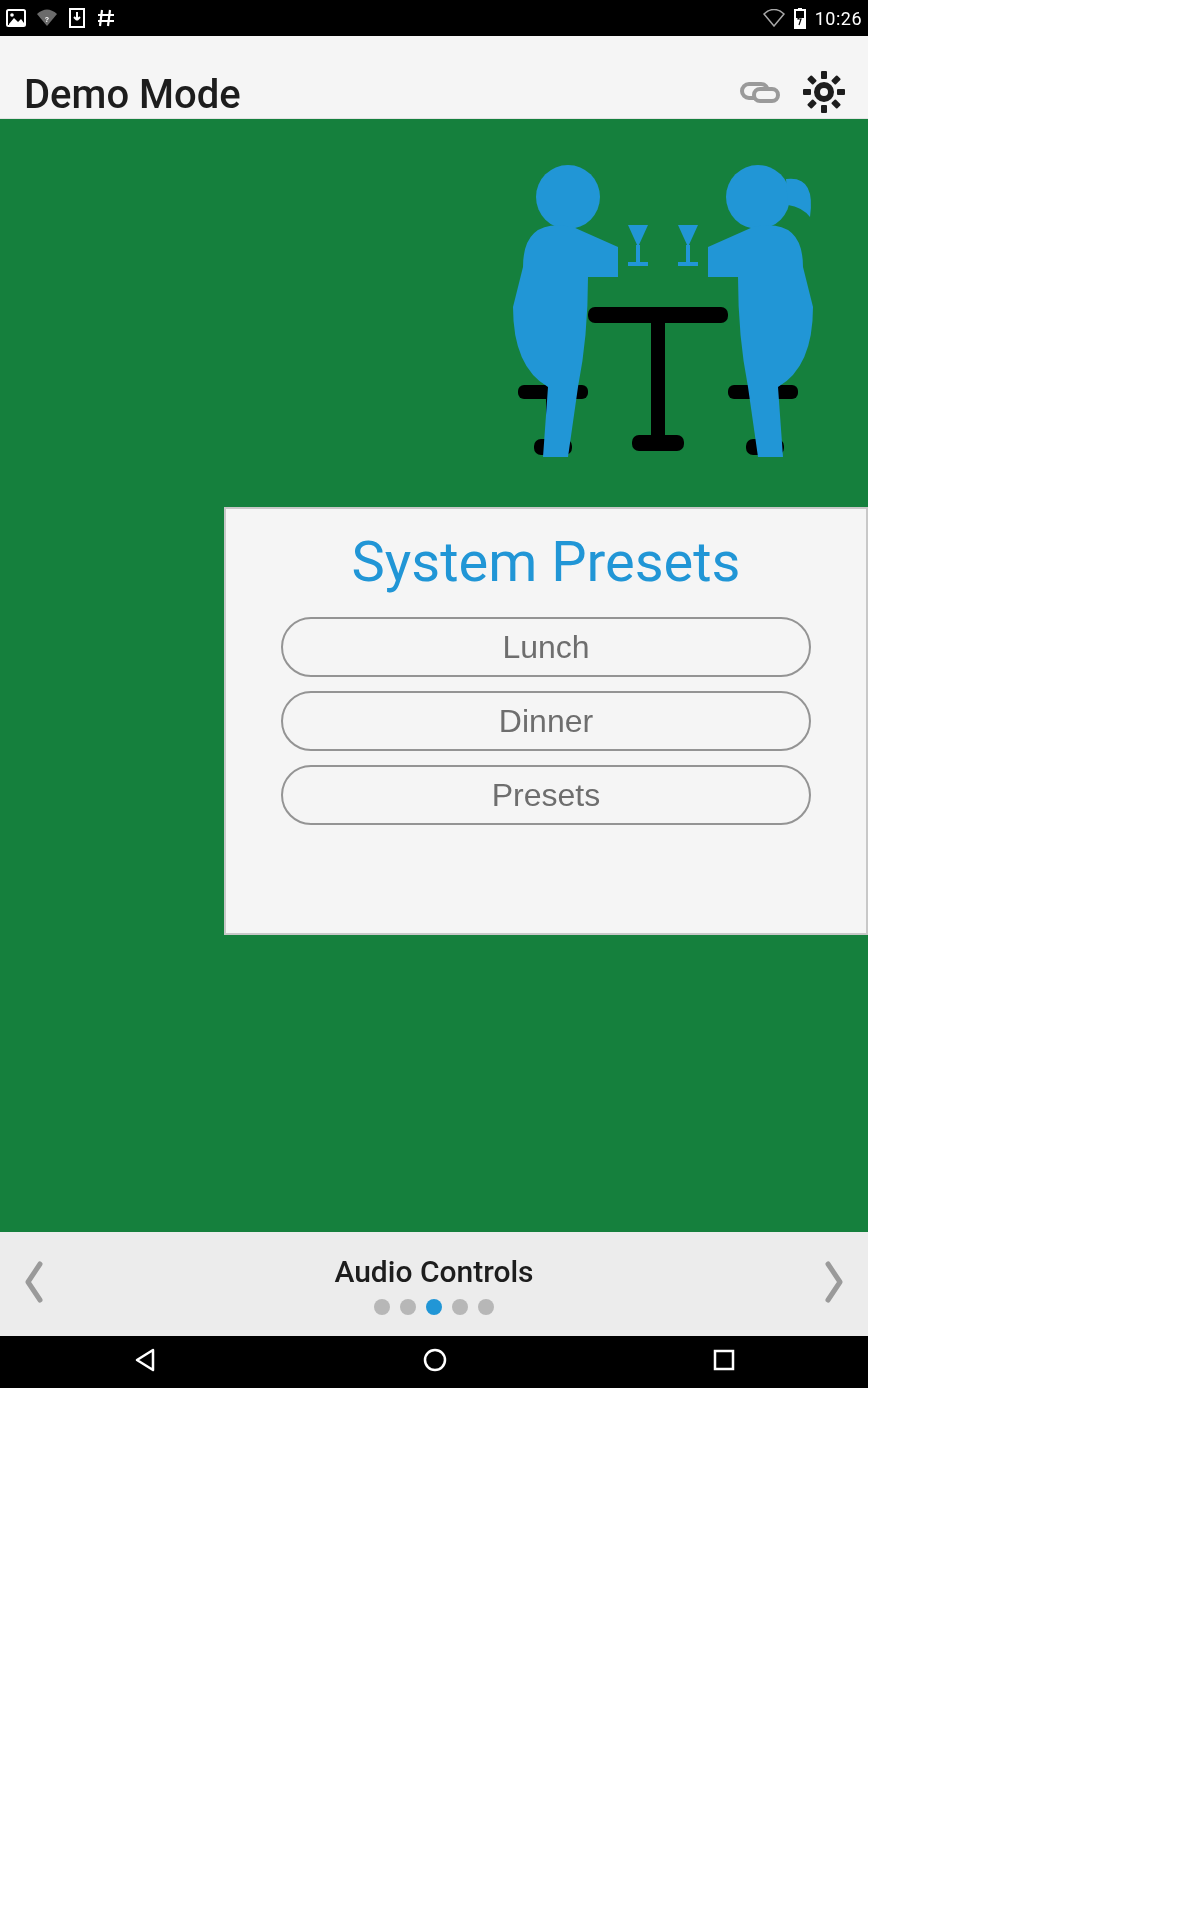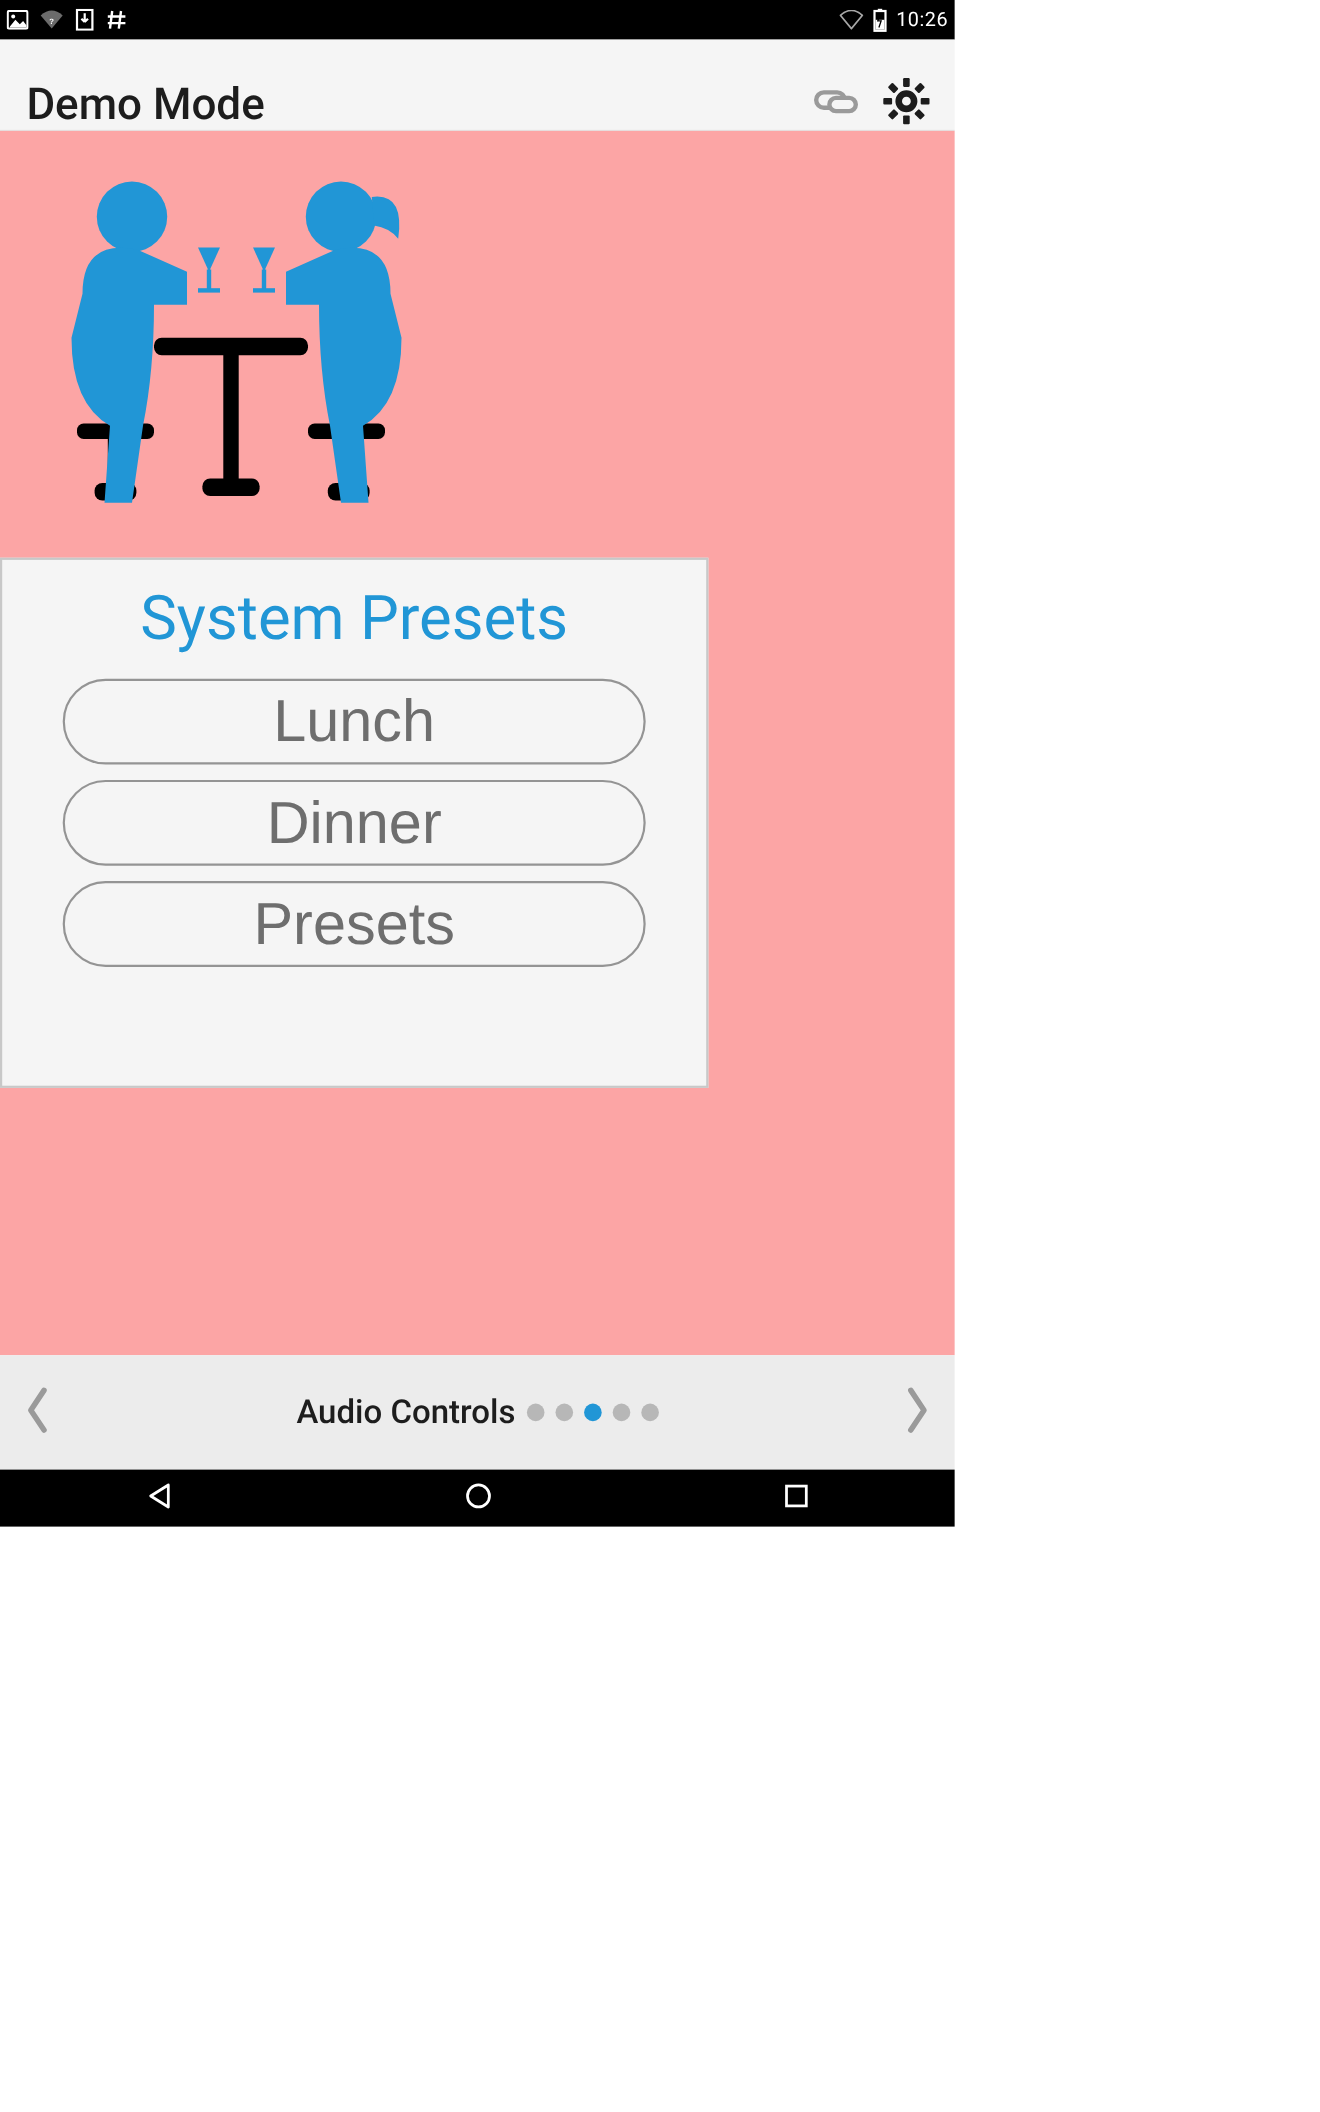--- a/index.html
+++ b/index.html
@@ -46,24 +46,24 @@
   .app-title {
     color:#1d1d1d;
     font-size: 40px;
     font-weight: 500;
   }
   .app-bar-actions { margin-left:auto; display:flex; align-items:center; gap:22px; }
 
   
   .content {
     flex:1;
-    background:#fca5a5;
+    background:#15803d;
     display:flex;
     flex-direction:column;
-    align-items:flex-start;
+    align-items:flex-end;
   }
   .hero {
     margin-top: 28px;
     width: 420px;
     height: 340px;
     display:flex;
     align-items:center;
     justify-content:center;
   }
 
@@ -79,42 +79,42 @@
   .card-title {
     color:#2196d6;
     font-size: 56px;
     font-weight:400;
     text-align:center;
     margin: 6px 0 22px 0;
   }
   .pill-btn {
     display:block;
     width: 530px;
-    height: 78px;
+    height: 60px;
     margin: 0 auto 14px auto;
     border: 2.5px solid #949494;
     border-radius: 40px;
     background: transparent;
     color:#6e6e6e;
-    font-size: 54px;
+    font-size: 32px;
     font-weight:400;
     line-height:1;
   }
   .gap { height: 64px; }
 
   
   .pager {
     background:#ececec;
     height: 104px;
     display:flex;
     align-items:center;
     justify-content:space-between;
     padding: 0 20px;
   }
-  .pager-mid { display:flex; flex-direction:row; align-items:center; gap:10px; }
+  .pager-mid { display:flex; flex-direction:column; align-items:center; gap:10px; }
   .pager-label {
     color:#1d1d1d;
     font-size: 30px;
     font-weight:500;
   }
   .dots { display:flex; gap:10px; }
   .dot { width:16px; height:16px; border-radius:50%; background:#b7b7b7; }
   .dot.active { background:#2196d6; }
 
   

